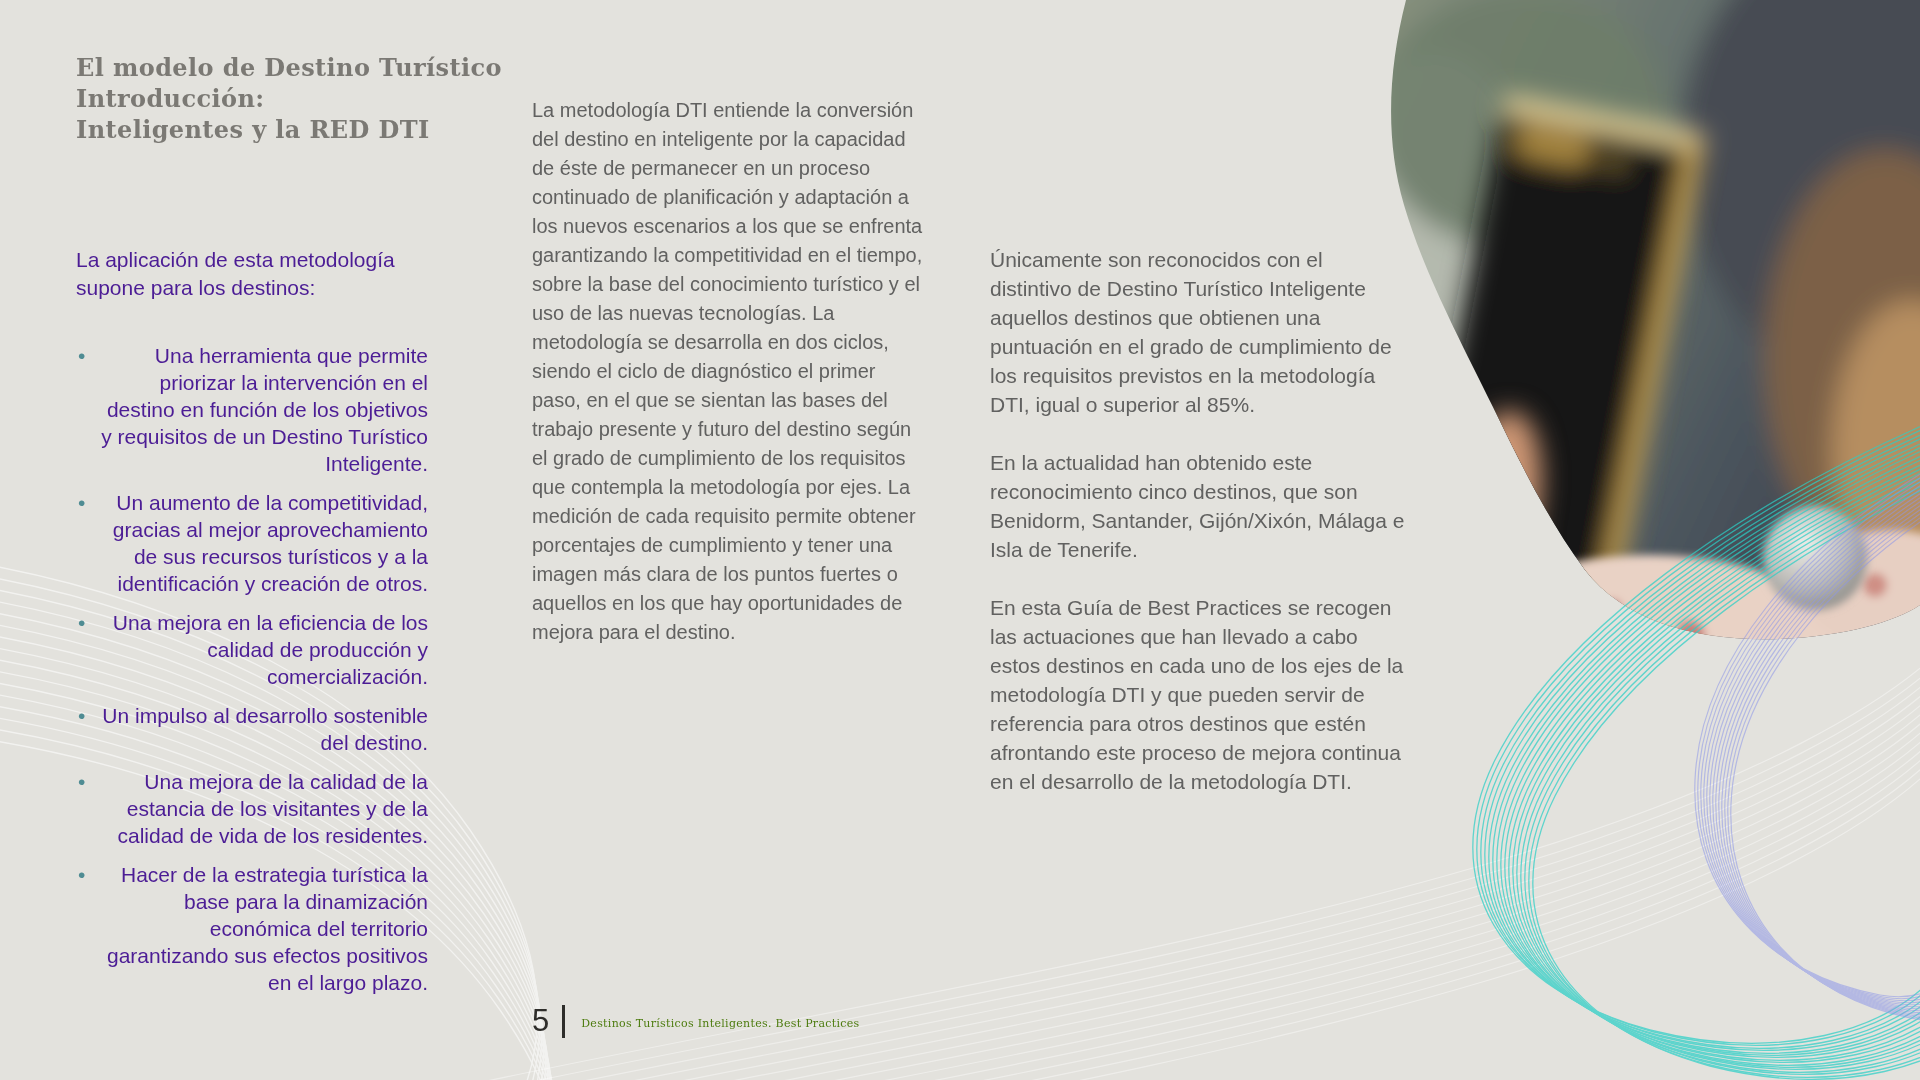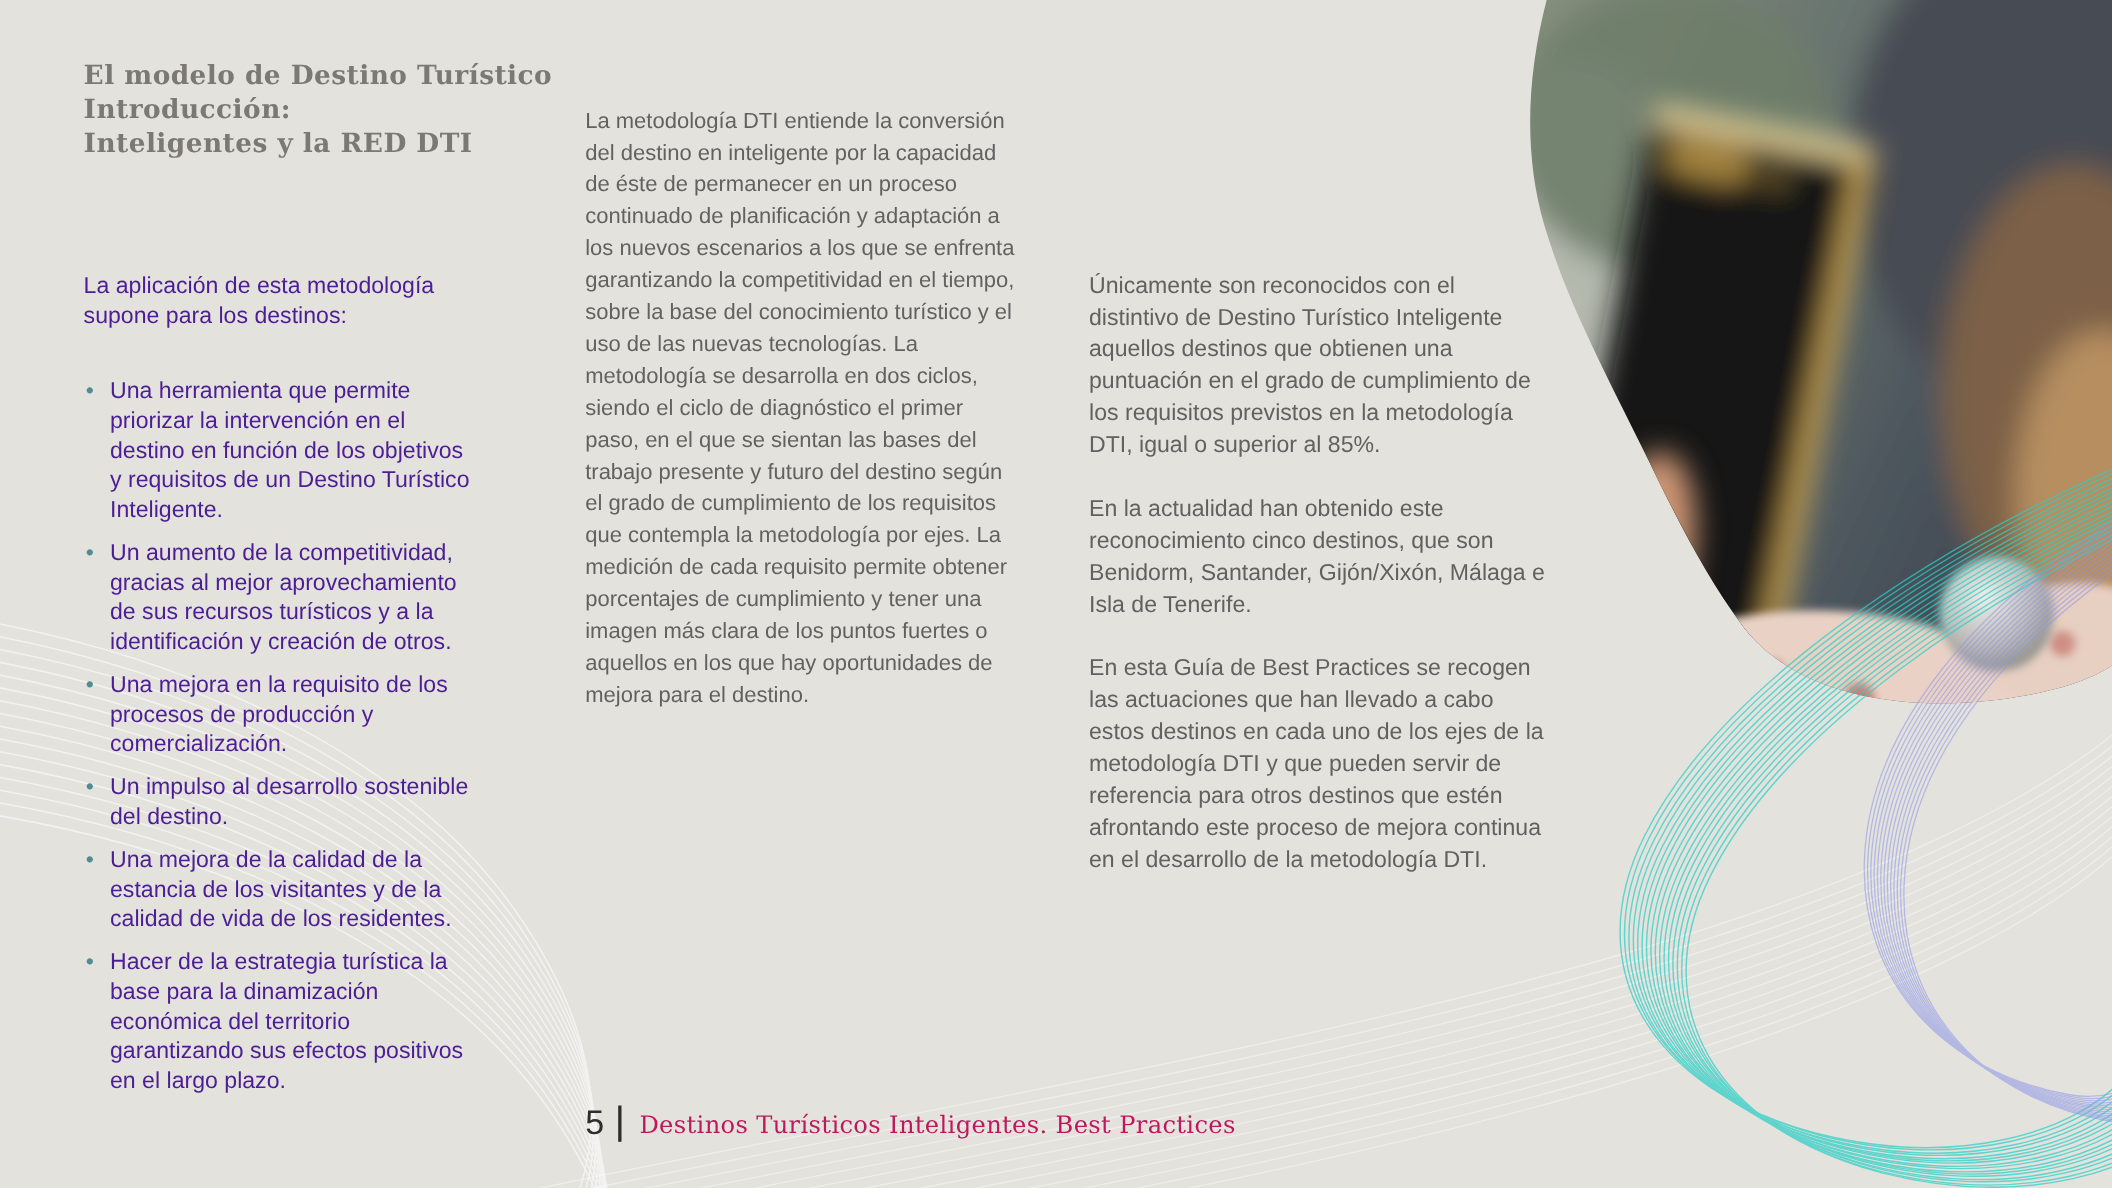--- a/index.html
+++ b/index.html
@@ -20,20 +20,21 @@
 
   .left-col{
     position:absolute;left:76px;top:246px;width:352px;
     color:#4c1d95;font-size:21px;line-height:28px;z-index:3;
   }
   .left-col .intro{margin:0 0 40px 0;}
   .benefits{list-style:none;margin:0;padding:0;}
   .benefits li{
     position:relative;padding-left:24px;margin-bottom:12px;
     line-height:27px;
+    text-align:right;
   }
   .benefits li::before{
     content:"•";position:absolute;left:2px;top:0;
     color:#4f8c93;font-size:21px;
   }
 
   .mid-col{
     position:absolute;left:532px;top:96px;width:396px;
     color:#616160;font-size:20px;line-height:29px;z-index:3;
   }
@@ -51,21 +52,21 @@
   }
   .footer .pnum{
     font-family:"Liberation Sans", sans-serif;
     font-size:31px;color:#2e2d2a;font-weight:400;
   }
   .footer .fdiv{
     width:3px;height:33px;background:#2e2d2a;margin:0 16px 0 13px;
   }
   .footer .ftitle{
     font-family:"DejaVu Serif", serif;
-    font-size:22px;color:#be185d;letter-spacing:.3px;
+    font-size:11px;color:#4d7c0f;letter-spacing:.3px;
     padding-top:4px;
   }
 
   
   svg.deco{position:absolute;left:0;top:0;z-index:2;pointer-events:none;}
   svg.photo{position:absolute;left:0;top:0;z-index:1;pointer-events:none;}
 </style>
 </head>
 <body>
 
@@ -229,21 +230,21 @@
   <span>El modelo de Destino Turístico</span>
   <span>Introducción:</span>
   <span>Inteligentes y la RED DTI</span>
 </h1>
 
 <div class="left-col">
   <p class="intro">La aplicación de esta metodología supone para los destinos:</p>
   <ul class="benefits">
     <li>Una herramienta que permite priorizar la intervención en el destino en función de los objetivos y requisitos de un Destino Turístico Inteligente.</li>
     <li>Un aumento de la competitividad, gracias al mejor aprovechamiento de sus recursos turísticos y a la identificación y creación de otros.</li>
-    <li>Una mejora en la requisito de los procesos de producción y comercialización.</li>
+    <li>Una mejora en la eficiencia de los calidad de producción y comercialización.</li>
     <li>Un impulso al desarrollo sostenible del destino.</li>
     <li>Una mejora de la calidad de la estancia de los visitantes y de la calidad de vida de los residentes.</li>
     <li>Hacer de la estrategia turística la base para la dinamización económica del territorio garantizando sus efectos positivos en el largo plazo.</li>
   </ul>
 </div>
 
 <div class="mid-col">
   <p>La metodología DTI entiende la conversión del destino en inteligente por la capacidad de éste de permanecer en un proceso continuado de planificación y adaptación a los nuevos escenarios a los que se enfrenta garantizando la competitividad en el tiempo, sobre la base del conocimiento turístico y el uso de las nuevas tecnologías. La metodología se desarrolla en dos ciclos, siendo el ciclo de diagnóstico el primer paso, en el que se sientan las bases del trabajo presente y futuro del destino según el grado de cumplimiento de los requisitos que contempla la metodología por ejes. La medición de cada requisito permite obtener porcentajes de cumplimiento y tener una imagen más clara de los puntos fuertes o aquellos en los que hay oportunidades de mejora para el destino.</p>
 </div>
 

